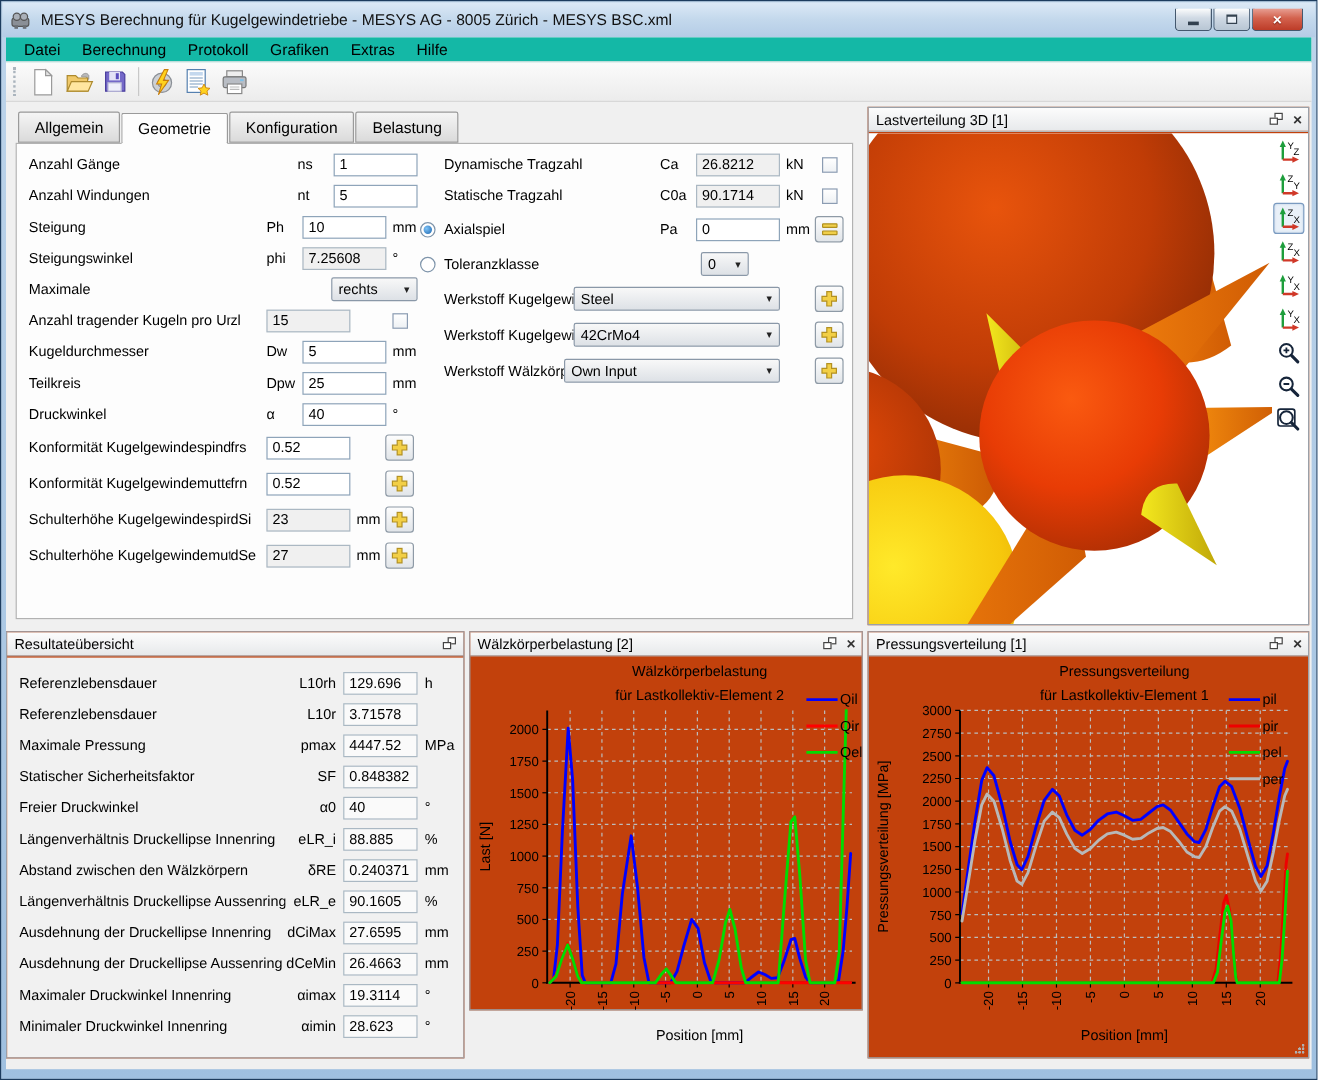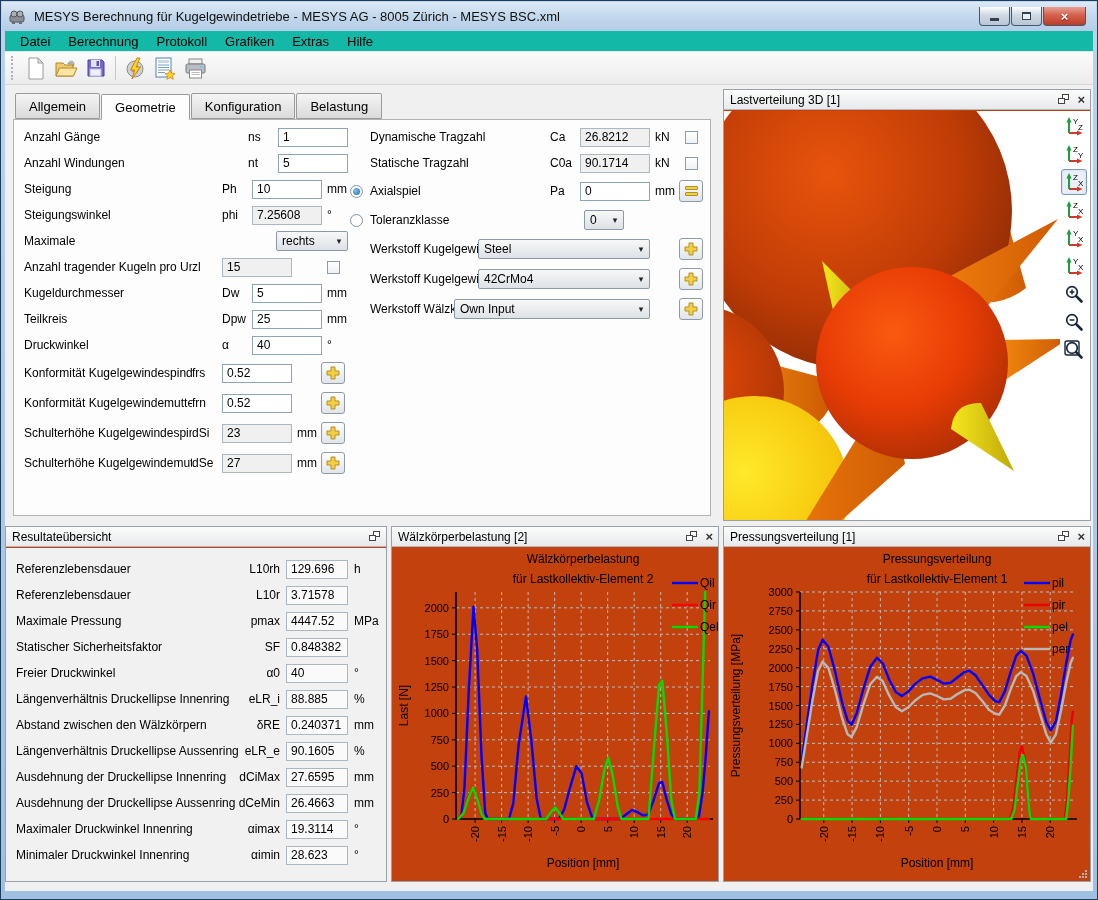--- a/index.html
+++ b/index.html
@@ -356,21 +356,21 @@
                 <span class="pbtn">
                   <svg width="14" height="14" viewBox="0 0 14 14">
                     <path d="M5 1h4v4h4v4H9v4H5V9H1V5h4z" fill="#f2cf46" stroke="#b39122"></path>
                   </svg>
                 </span>
               </span>
             </div>
             <div class="frow h30">
               <span class="flead"></span>
               <span class="flabel">Werkstoff Wälzkörper</span>
-              <span class="sel" style="width: 196px;">
+              <span class="sel" style="width: 180px;">
                 <span>Own Input</span>
                 <span class="arr">▾</span>
               </span>
               <span class="funit"></span>
               <span class="wslot">
                 <span class="pbtn">
                   <svg width="14" height="14" viewBox="0 0 14 14">
                     <path d="M5 1h4v4h4v4H9v4H5V9H1V5h4z" fill="#f2cf46" stroke="#b39122"></path>
                   </svg>
                 </span>
@@ -603,21 +603,21 @@
           </div>
           <div class="rrow">
             <span class="rlabel">Minimaler Druckwinkel Innenring</span>
             <span class="rsym">αimin</span>
             <span class="rval">28.623</span>
             <span class="runit">°</span>
           </div>
         </div>
     </div>
 
-    <div class="panel" style="left:386px;top:495px;width:328px;height:356px;">
+    <div class="panel" style="left:386px;top:495px;width:328px;height:316px;">
       <div class="panel-h">
         <span>Wälzkörperbelastung [2]</span>
         <span class="ph-sp"></span>
         <span class="fico">
             <i class="bk"></i>
             <i class="fr"></i>
           </span>
         <span class="xico">×</span>
       </div>
       <svg class="chartsvg" id="chart0" width="326" height="333" viewBox="0 0 326 333">

